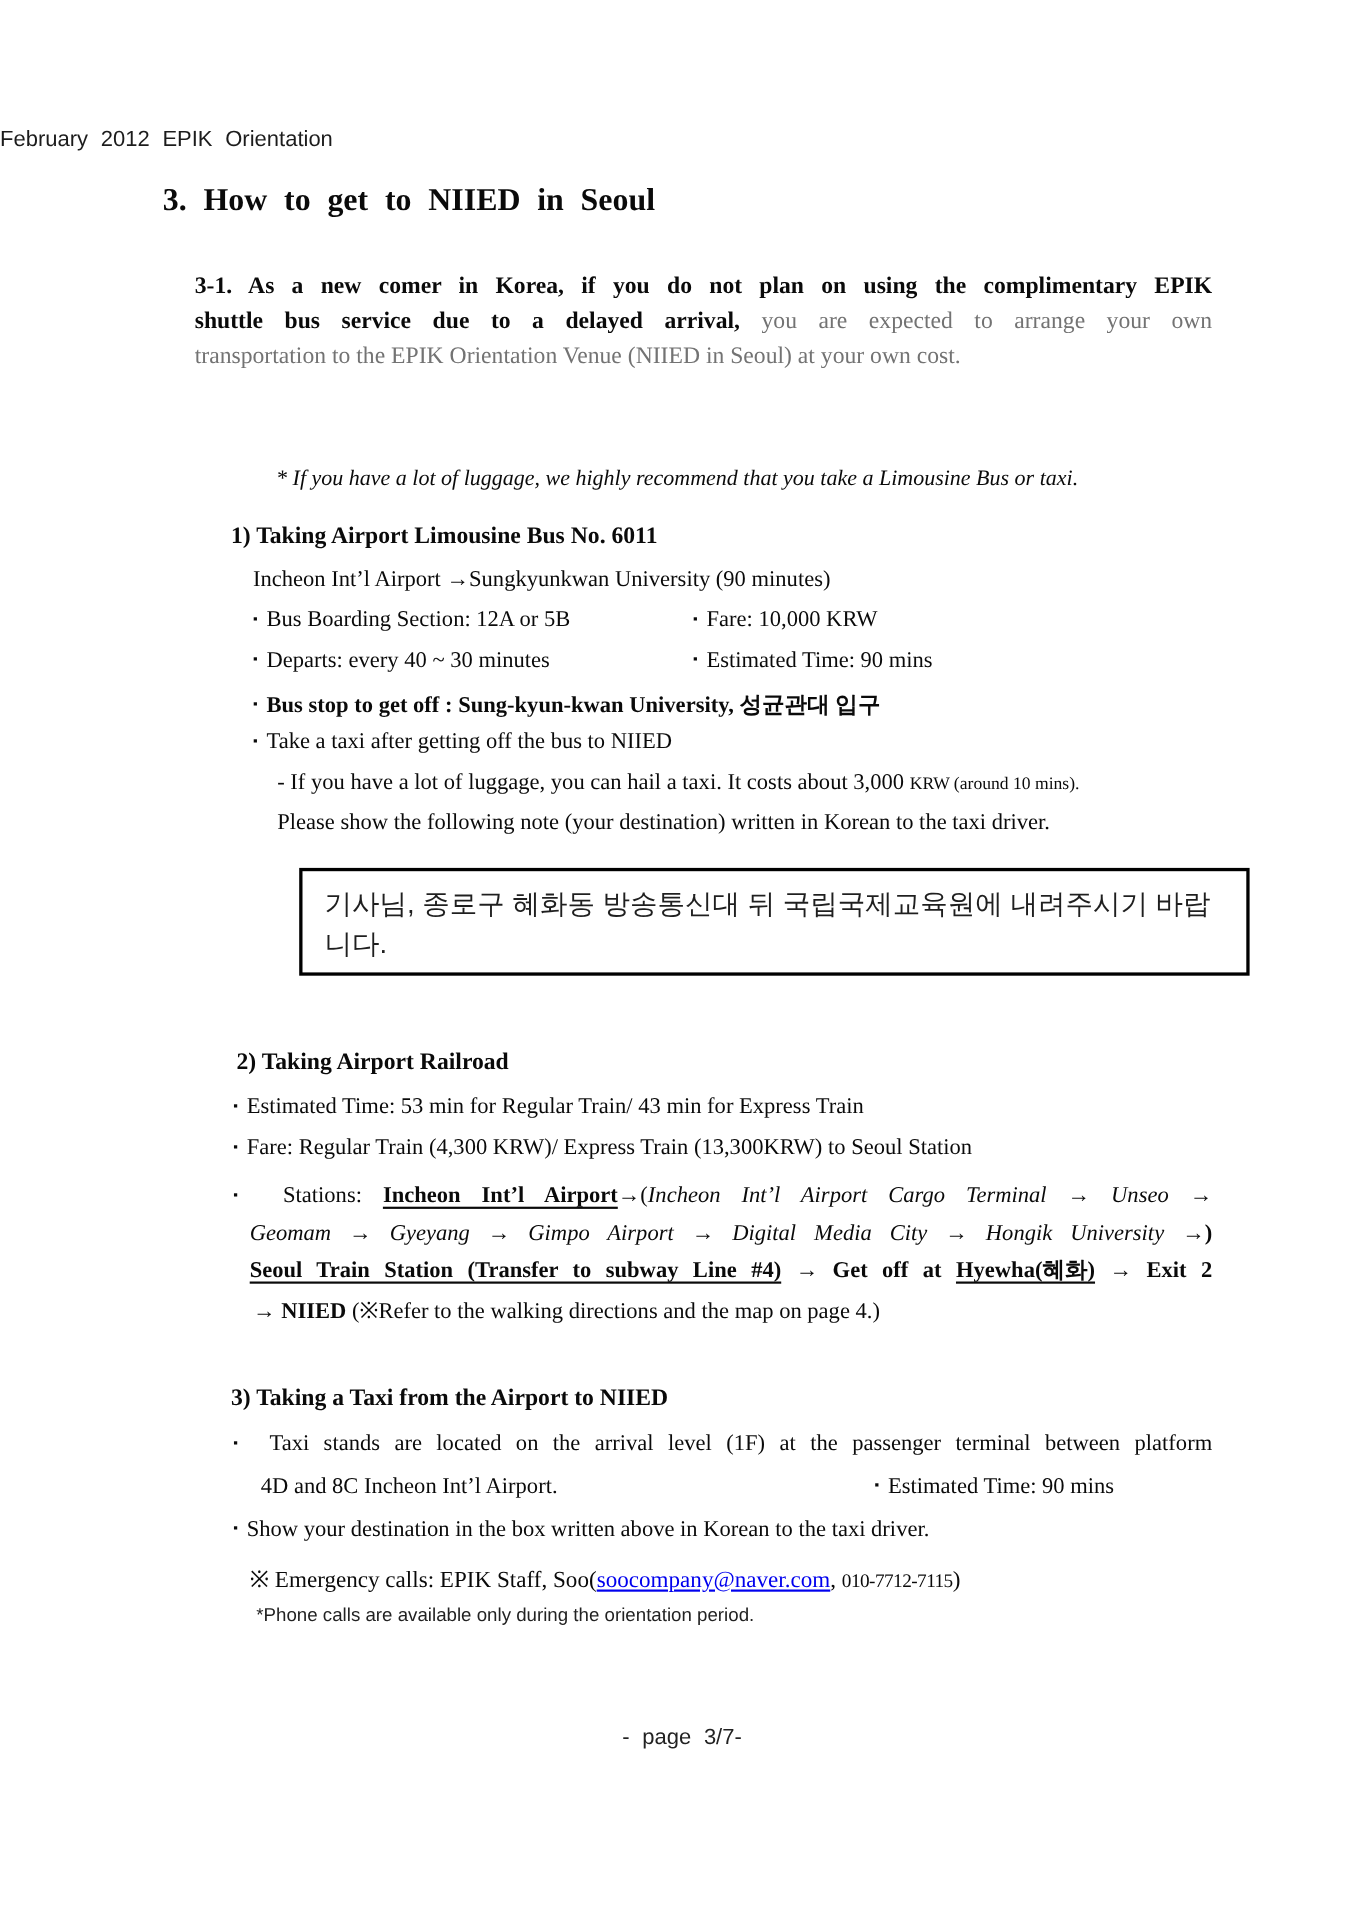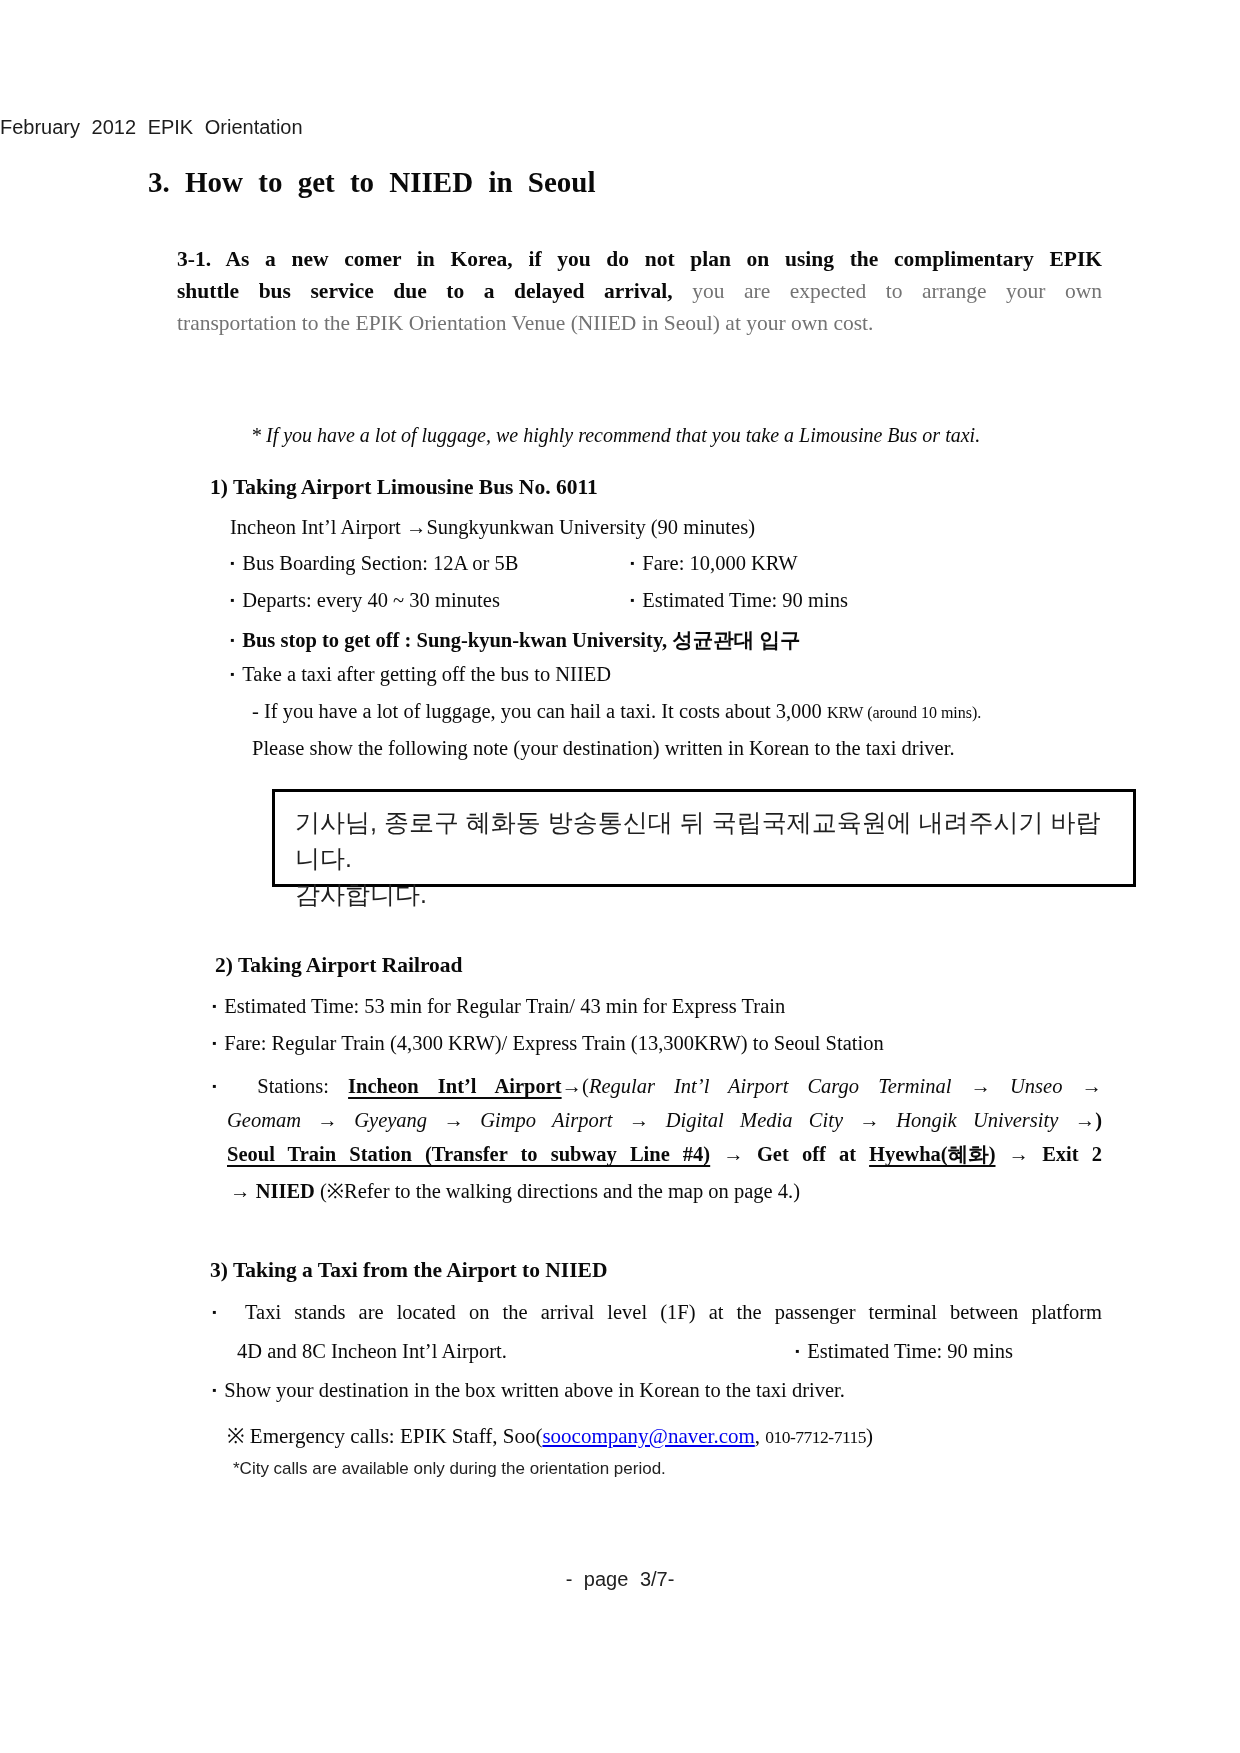--- a/index.html
+++ b/index.html
@@ -80,35 +80,34 @@
   </div>
 
   <div class="abs body-t" style="top:700px;left:252px;">
     <span>- If you have a lot of luggage, you can hail a taxi. It costs about 3,000</span> <span class="small-t">KRW (around 10 mins).</span>
   </div>
 
   <div class="abs body-t" style="top:737px;left:252px;">Please show the following note (your destination) written in Korean to the taxi driver.</div>
 
   <div class="abs kbox">
     <div>기사님, 종로구 혜화동 방송통신대 뒤 국립국제교육원에 내려주시기 바랍니다.</div>
-    <div>감사합니다.</div>
   </div>
 
   <div class="abs sec-heading" style="top:953px;left:215px;">2) Taking Airport Railroad</div>
 
   <div class="abs body-t" style="top:995px;left:212px;">
     <span class="blt">▪</span><span>Estimated Time: 53 min for Regular Train/ 43 min for Express Train</span>
   </div>
 
   <div class="abs body-t" style="top:1032px;left:212px;">
     <span class="blt">▪</span><span>Fare: Regular Train (4,300 KRW)/ Express Train (13,300KRW) to Seoul Station</span>
   </div>
 
   <div class="abs stations" style="top:1069px;left:212px;">
-    <div class="jline"><span class="blt">▪</span> <span>Stations:</span> <span class="bu">Incheon Int’l Airport</span><span>→(</span><span class="it">Regular Int’l Airport Cargo Terminal → Unseo →</span></div>
+    <div class="jline"><span class="blt">▪</span> <span>Stations:</span> <span class="bu">Incheon Int’l Airport</span><span>→(</span><span class="it">Incheon Int’l Airport Cargo Terminal → Unseo →</span></div>
     <div class="jline hang"><span class="it">Geomam → Gyeyang → Gimpo Airport → Digital Media City → Hongik University →</span><span class="b">)</span></div>
     <div class="jline hang"><span class="bu">Seoul Train Station (Transfer to subway Line #4)</span> <span class="b">→ Get off at</span> <span class="bu">Hyewha(혜화)</span> <span class="b">→ Exit 2</span></div>
   </div>
 
   <div class="abs body-t" style="top:1176px;left:230px;">
     <span class="b">→ NIIED</span> <span>(※Refer to the walking directions and the map on page 4.)</span>
   </div>
 
   <div class="abs sec-heading" style="top:1258px;left:210px;">3) Taking a Taxi from the Airport to NIIED</div>
 
@@ -122,17 +121,17 @@
   </div>
 
   <div class="abs body-t" style="top:1379px;left:212px;">
     <span class="blt">▪</span><span>Show your destination in the box written above in Korean to the taxi driver.</span>
   </div>
 
   <div class="abs" style="top:1421px;left:227px;font-size:21px;">
     <span>※  Emergency calls: EPIK Staff, Soo(</span><a class="link">soocompany@naver.com</a><span>,  </span><span class="phone">010-7712-7115</span><span>)</span>
   </div>
 
-  <div class="abs phone-note" style="top:1459px;left:233px;">*City calls are available only during the orientation period.</div>
+  <div class="abs phone-note" style="top:1459px;left:233px;">*Phone calls are available only during the orientation period.</div>
 
   <div class="abs footer">- page 3/7-</div>
 
 </div>
 
 </body></html>

